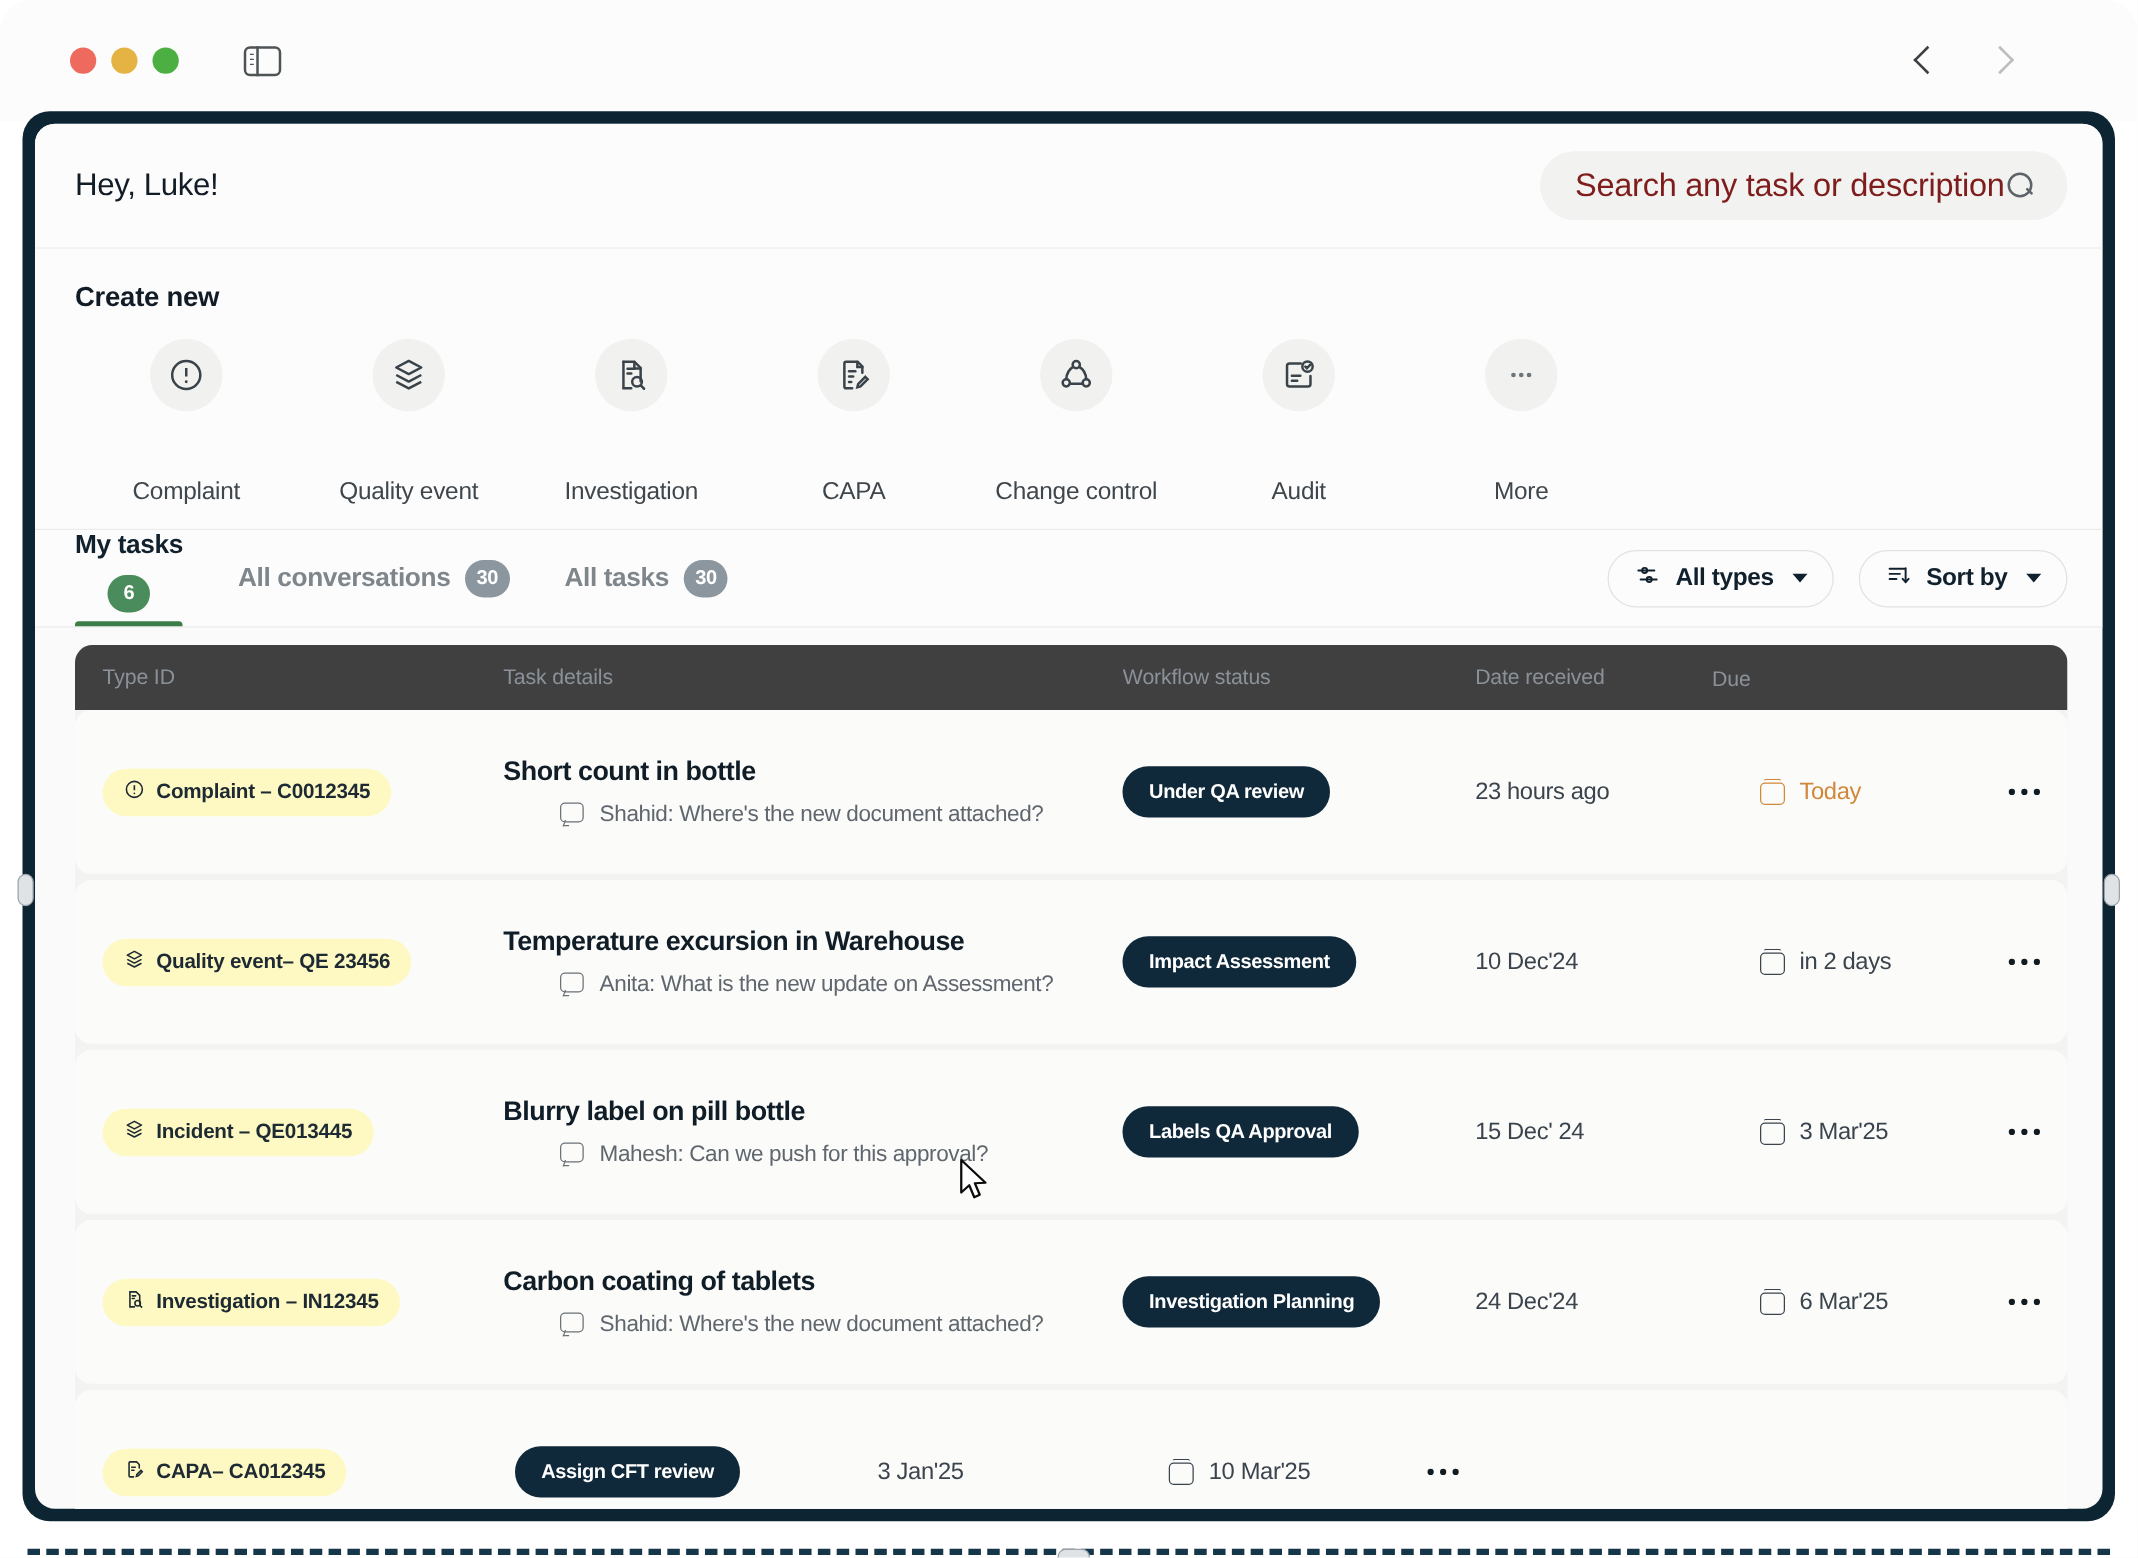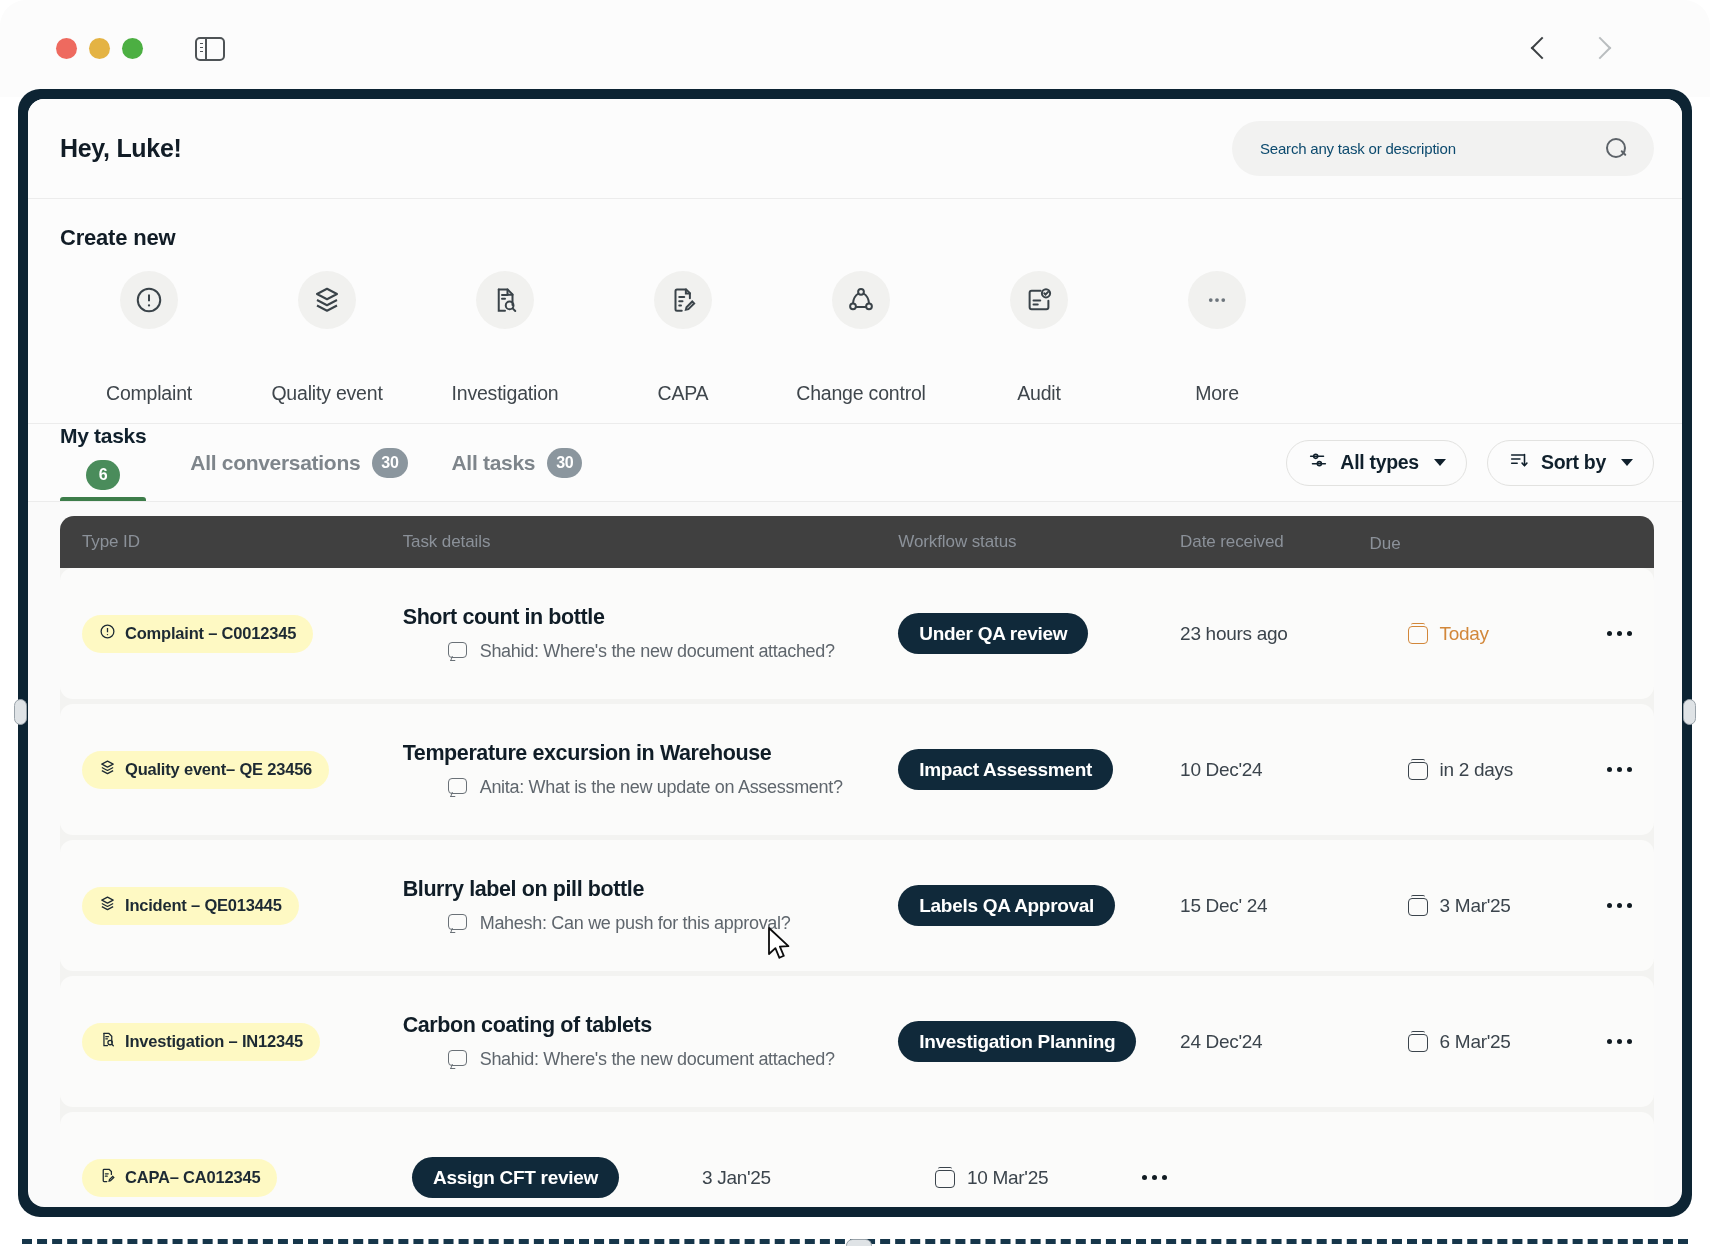--- a/index.html
+++ b/index.html
@@ -79,31 +79,31 @@
 
   
   .greet-row {
     height: 100px;
     display: flex; align-items: center; justify-content: space-between;
     padding: 0 28px 0 32px;
     border-bottom: 1px solid #ececec;
     background: #fcfcfc;
   }
   .greeting {
-    font-size: 25px; font-weight: 700; color: #111c26;
+    font-size: 25px; font-weight: 400; color: #111c26;
     letter-spacing: -0.3px;
   }
   .searchbox {
     width: 422px; height: 55px;
     background: #f2f2f1;
     border-radius: 28px;
     display: flex; align-items: center; justify-content: space-between;
     padding: 0 26px 0 28px;
   }
-  .searchbox .ph { font-size: 15px; color: #0c4a6e; letter-spacing: -0.2px; }
+  .searchbox .ph { font-size: 26px; color: #7f1d1d; letter-spacing: -0.2px; }
   .mag { width: 22px; height: 22px; position: relative; flex: none; }
   .mag::before {
     content: ""; position: absolute; left: 0; top: 0;
     width: 16px; height: 16px; border: 2px solid #5d6369; border-radius: 50%;
   }
   .mag::after {
     content: ""; position: absolute; left: 14px; top: 14px;
     width: 7px; height: 2px; background: #5d6369; transform: rotate(45deg);
     border-radius: 2px;
   }
@@ -215,21 +215,21 @@
     font-size: 21.5px; font-weight: 700; color: #101d27; letter-spacing: -0.4px;
   }
   .task-sub {
     margin-top: 11px; display: flex; align-items: center; gap: 11px;
     font-size: 18px; color: #5f666d; letter-spacing: -0.3px; padding-left: 45px;
   }
   .statuschip {
     display: inline-flex; align-items: center;
     background: #10293a; color: #ffffff;
     border-radius: 22px; height: 41px; padding: 0 21px;
-    font-size: 19px; font-weight: 700; letter-spacing: -0.3px;
+    font-size: 16px; font-weight: 700; letter-spacing: -0.3px;
     white-space: nowrap;
   }
   .datecell { font-size: 19px; color: #3b444c; letter-spacing: -0.3px; }
   .duecell {
     display: flex; align-items: center; gap: 12px;
     font-size: 19px; color: #3b444c; letter-spacing: -0.3px; margin-left: 38px;
   }
   .duecell.warn { color: #d2873a; }
   .kebab {
     display: flex; align-items: center; gap: 5px; cursor: pointer;

